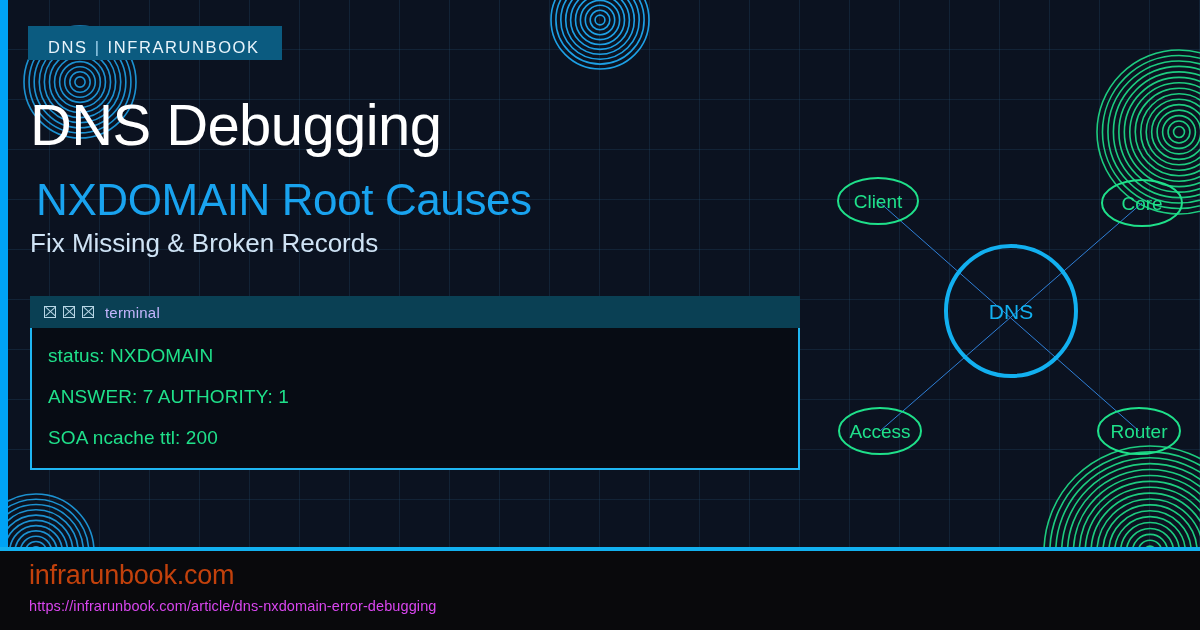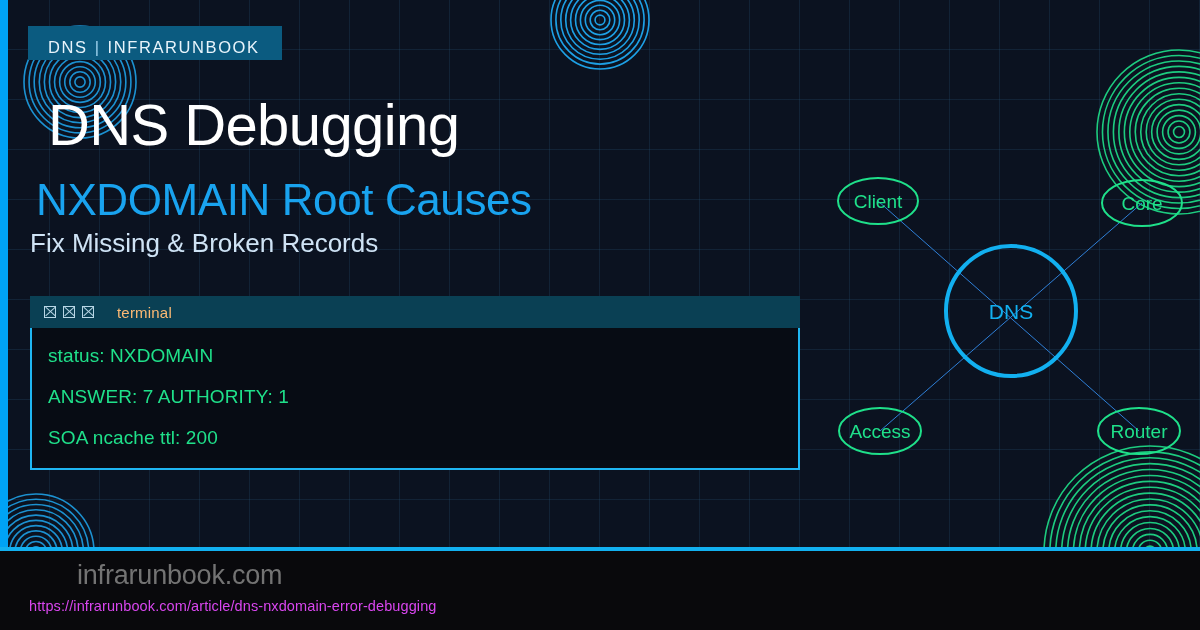--- a/index.html
+++ b/index.html
@@ -76,21 +76,21 @@
     line-height: 1;
     white-space: nowrap;
   }
   .badge .sep {
     color: #9ed3ee;
     padding: 0 7px;
     font-weight: 300;
   }
 
   .title {
-    margin: 36px 0 0 20px;
+    margin: 36px 0 0 2px;
     color: #ffffff;
     font-size: 58px;
     font-weight: 400;
     line-height: 1.0;
     letter-spacing: -0.6px;
     white-space: nowrap;
   }
 
   .subtitle {
     margin: 24px 0 0 8px;
@@ -146,25 +146,24 @@
     left: -1px;
     top: 4px;
     width: 13px;
     height: 1px;
     background: #b9d7e6;
   }
   .term-dot::before { transform: rotate(42deg); }
   .term-dot::after  { transform: rotate(-42deg); }
 
   .term-title {
-    color: #fdba74;
+    color: #c4b5fd;
     font-size: 15px;
     font-family: "Liberation Sans", sans-serif;
     letter-spacing: 0.2px;
-    margin-left: 12px;
   }
   .term-body {
     background: #070c14;
     border: 2px solid #1fb6f2;
     border-top: none;
     padding: 18px 12px 20px 16px;
     min-height: 142px;
   }
   .term-line {
     color: #1fe08a;
@@ -194,25 +193,24 @@
     width: 1200px;
     height: 83px;
     background: #09090c;
     border-top: 4px solid #12b0f0;
     z-index: 7;
   }
   .footer-site {
     position: absolute;
     left: 29px;
     top: 11px;
-    color: #737373;
+    color: #c2410c;
     font-size: 27px;
     line-height: 1;
     letter-spacing: -0.2px;
-    margin-left: 48px;
   }
   .footer-url {
     position: absolute;
     left: 29px;
     top: 48px;
     color: #d946ef;
     font-size: 14.5px;
     line-height: 1;
     letter-spacing: 0.1px;
   }

